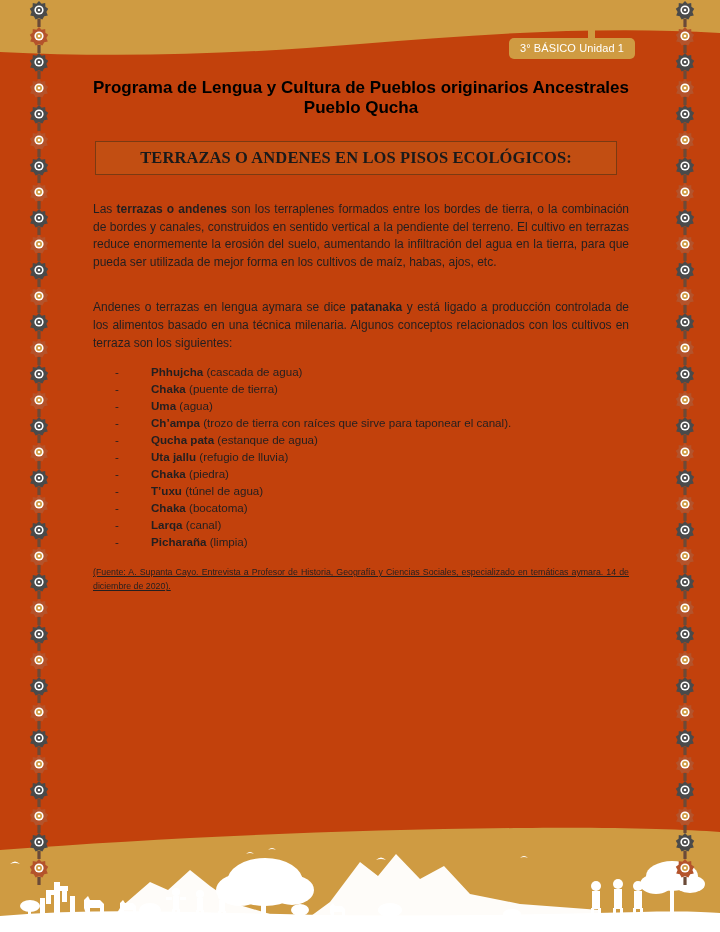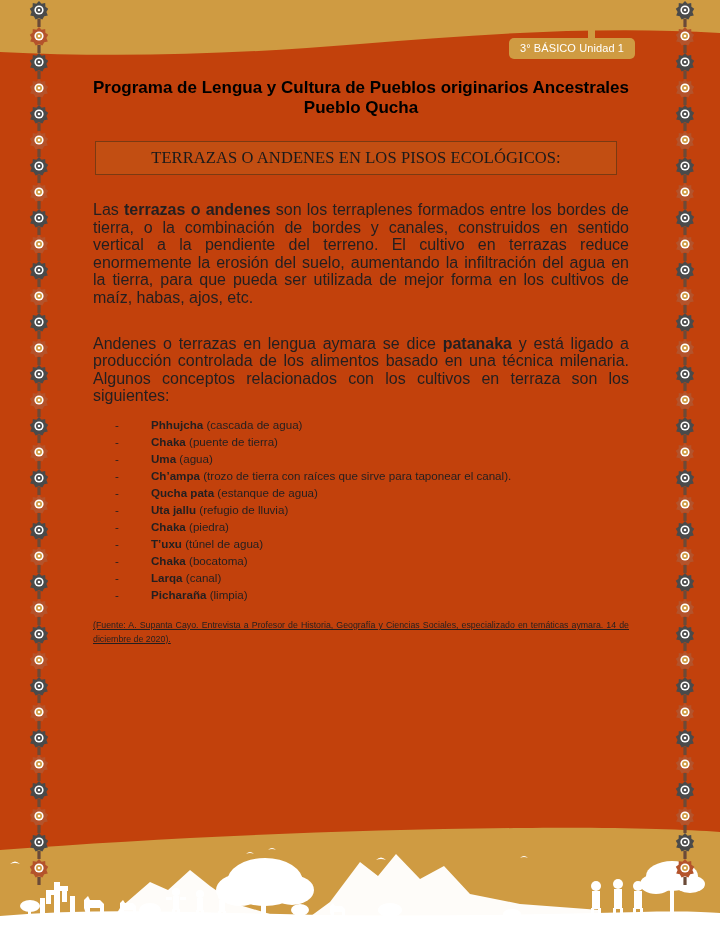--- a/index.html
+++ b/index.html
@@ -108,30 +108,30 @@
     height: 34px;
     background: #c24e12;
     border: 1px solid #7a3a12;
     box-sizing: border-box;
     display: flex;
     align-items: center;
     justify-content: center;
   }
   #section-banner-text {
     font-family: "Liberation Serif", serif;
-    font-weight: normal;
+    font-weight: bold;
     font-size: 16.5px;
     color: #1a1a1a;
     letter-spacing: .1px;
     white-space: nowrap;
   }
 
   p.body-par {
     margin: 0;
-    font-size: 16px;
+    font-size: 12px;
     line-height: 17.6px;
     text-align: justify;
     color: #231f20;
   }
   #par-1 { margin-top: 26px; }
   #par-2 { margin-top: 28px; }
 
   
   #concept-list {
     list-style: none;

